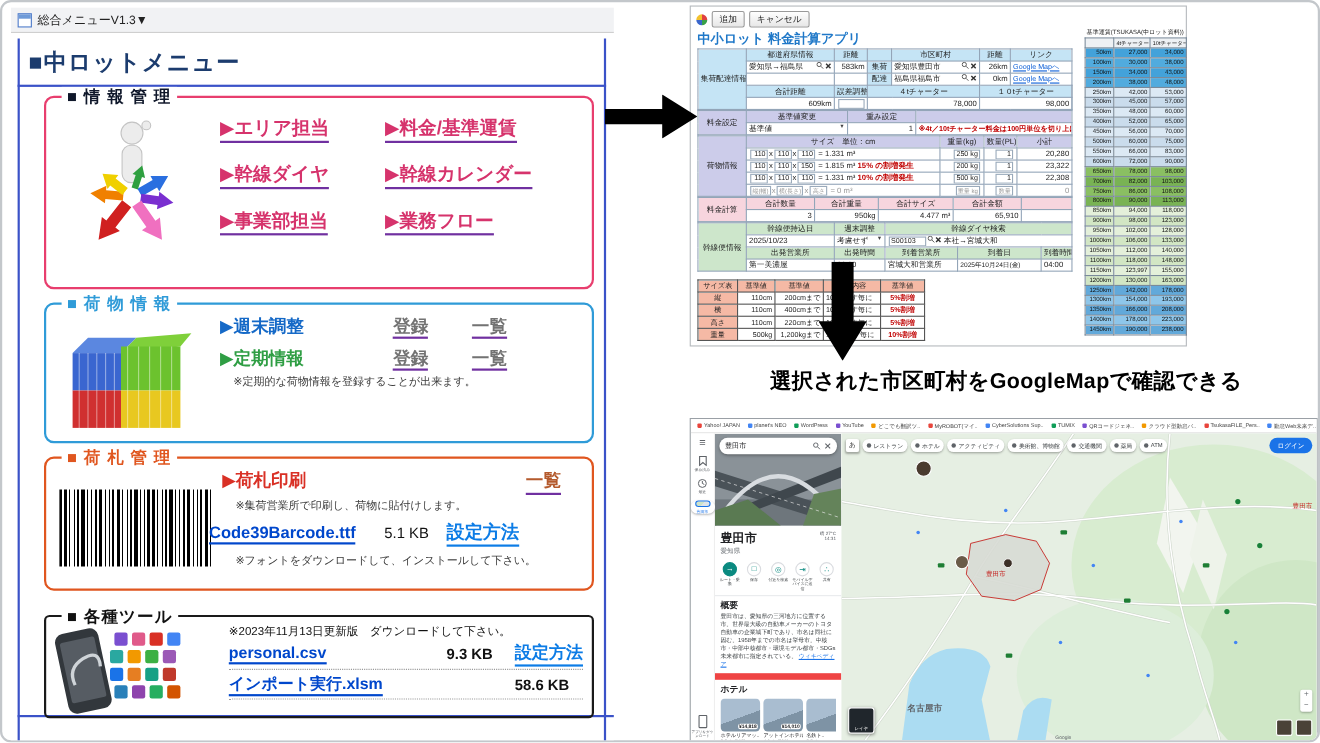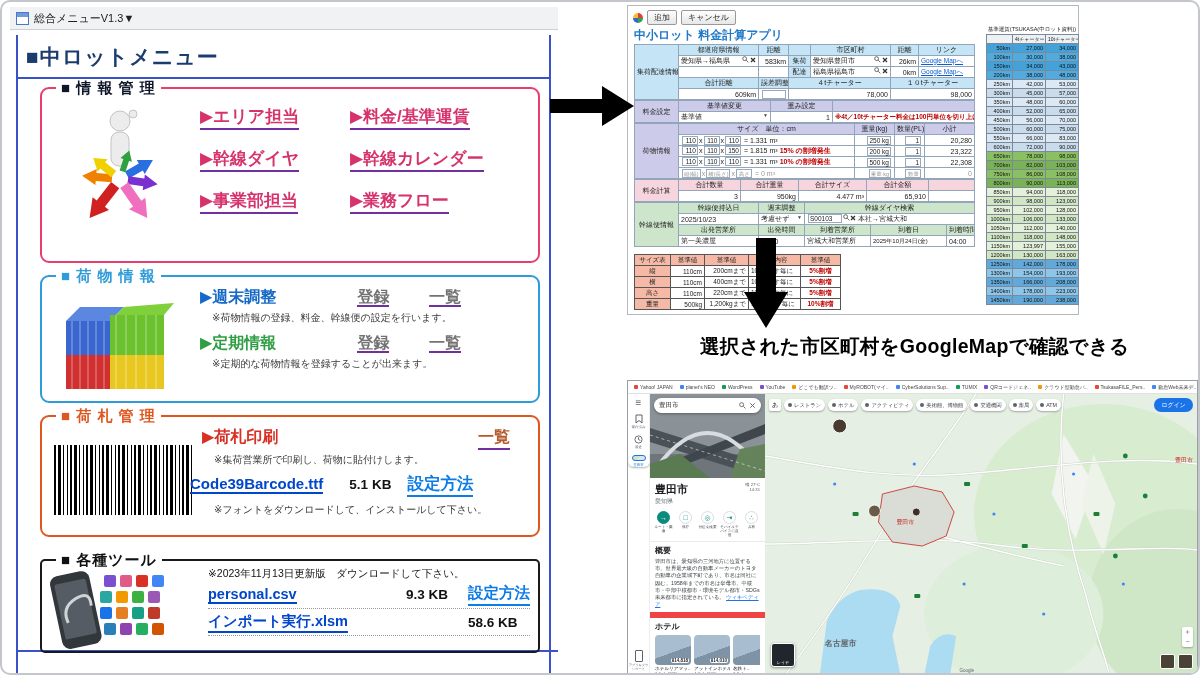--- a/index.html
+++ b/index.html
@@ -37,21 +37,21 @@
   .crow.c-blue .t { color:#1569c7; } .crow.c-green .t { color:#2f9e44; }
   .crow .lk { font-size:16px; font-weight:bold; color:#737373; border-bottom:2px solid #7030a0; margin-left:35px; cursor:pointer; }
   .crow .note { display:block; font-size:10px; color:#3a3a3a; margin:3px 0 0 12px; }
 
   .b3row1 { position:absolute; left:160px; top:10px; width:326px; display:flex; }
   .b3row1 .t { font-size:16px; font-weight:bold; color:#d93025; }
   .b3row1 .lk { margin-left:auto; margin-right:18px; font-size:16px; font-weight:bold; color:#b45a2d; border-bottom:2px solid #7030a0; cursor:pointer; }
   .b3note1 { position:absolute; left:172px; top:36px; font-size:10px; color:#3a3a3a; }
   .b3file { position:absolute; left:148px; top:56px; width:330px; display:flex; align-items:baseline; }
   .b3file .f { font-size:15px; font-weight:bold; color:#0047cc; border-bottom:2px solid #0047cc; cursor:pointer; }
-  .b3file .s { font-size:13.5px; font-weight:bold; color:#111; margin-left:26px; }
+  .b3file .s { font-size:13.5px; font-weight:normal; color:#111; margin-left:26px; }
   .b3file .st { font-size:16.5px; font-weight:bold; color:#0c7ce6; border-bottom:2px solid #0c7ce6; margin-left:16px; cursor:pointer; }
   .b3note2 { position:absolute; left:172px; top:86px; font-size:10px; color:#3a3a3a; }
 
   .b4note { position:absolute; left:166px; top:6px; font-size:10.5px; color:#111; }
   .tool-rows { position:absolute; left:166px; top:20px; width:322px; border-bottom:1px dotted #999; }
   .tool-row { display:flex; align-items:center; height:27px; }
   .tool-row + .tool-row { border-top:1px dotted #999; }
   .tool-row .f { font-size:14.5px; font-weight:bold; color:#0047cc; border-bottom:2px solid #0047cc; cursor:pointer; }
   .tool-row .s { font-size:13.5px; font-weight:bold; color:#111; margin-left:auto; width:62px; }
   .tool-row .st { font-size:15.5px; font-weight:bold; color:#0c7ce6; border-bottom:2px solid #0c7ce6; cursor:pointer; }
@@ -241,21 +241,20 @@
           <path d="M18,64V98 M26,64V98 M34,64V98 M42,64V98 M50,64V98"></path>
           <path d="M62,64V98 M72,64V98 M82,64V98 M92,64V98 M102,64V98"></path>
         </g>
       </svg>
       <div class="cargo-rows">
 
           <div class="crow c-blue">
             <span class="t">▶週末調整</span>
             <a class="lk">登録</a>
             <a class="lk">一覧</a>
-            <span class="note">※荷物情報の登録、料金、幹線便の設定を行います。</span>
           </div>
 
           <div class="crow c-green">
             <span class="t">▶定期情報</span>
             <a class="lk">登録</a>
             <a class="lk">一覧</a>
             <span class="note">※定期的な荷物情報を登録することが出来ます。</span>
           </div>
         </div>
     </div>

